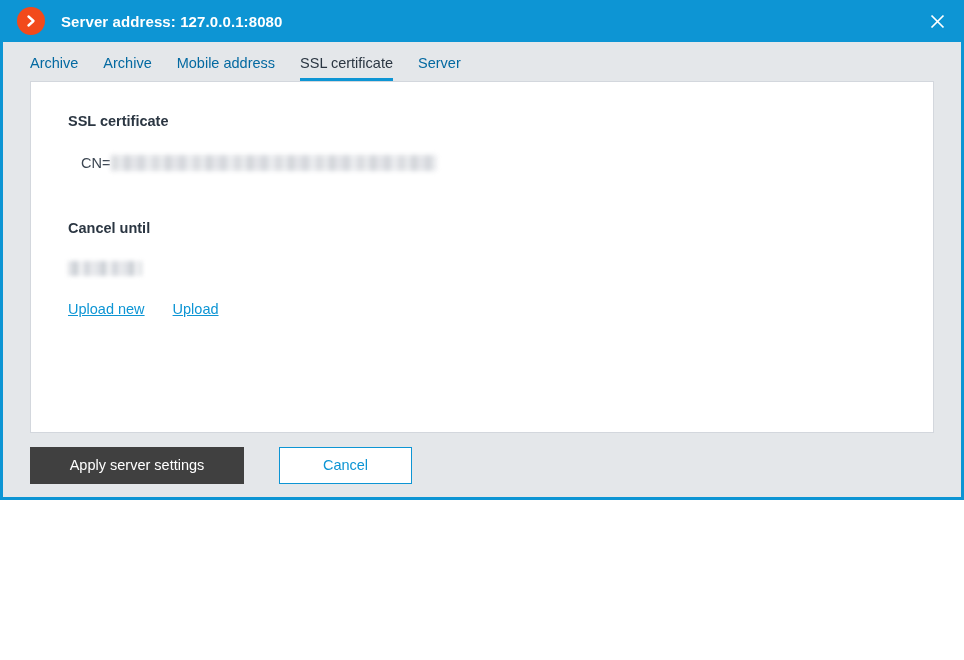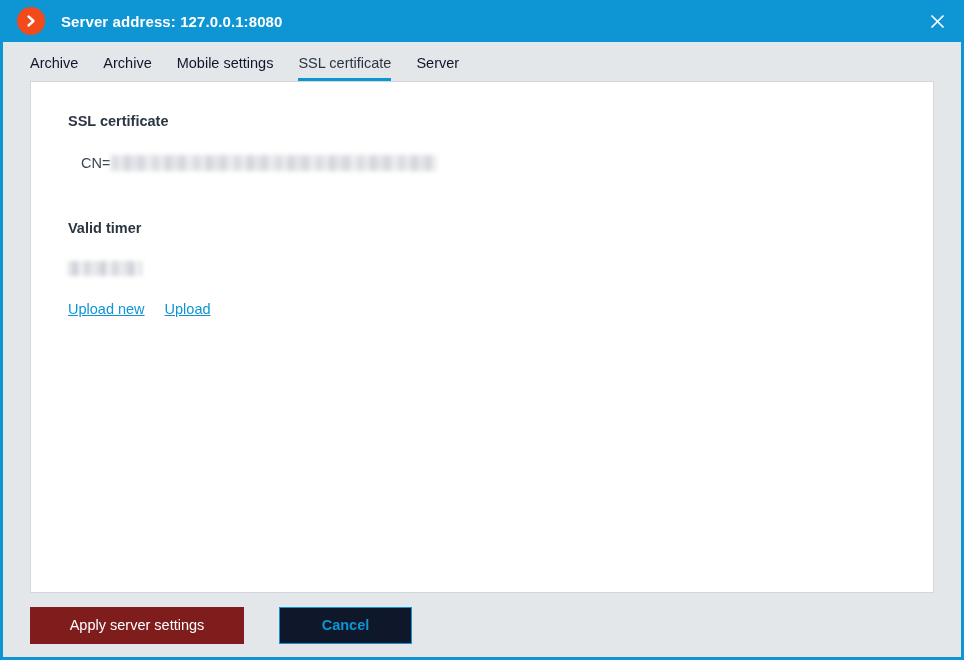--- a/index.html
+++ b/index.html
@@ -11,21 +11,21 @@
     width: 964px;
     height: 660px;
     background: #ffffff;
     font-family: "Liberation Sans", sans-serif;
     overflow: hidden;
   }
 
   #window {
     position: relative;
     width: 964px;
-    height: 660px;
+    height: 500px;
     background: #e4e7ea;
     border-left: 3px solid #0d95d4;
     border-right: 3px solid #0d95d4;
     border-bottom: 3px solid #0d95d4;
     display: flex;
     flex-direction: column;
   }
 
   
   #titlebar {
@@ -74,21 +74,21 @@
     height: 39px;
     min-height: 39px;
     background: #e4e7ea;
     display: flex;
     align-items: flex-end;
     padding-left: 27px;
   }
   .tab {
     position: relative;
     font-size: 14.5px;
-    color: #0f172a;
+    color: #0369a1;
     padding: 0 0 9px 0;
     margin-right: 25px;
     cursor: pointer;
     white-space: nowrap;
     line-height: 18px;
   }
   .tab.active {
     color: #2b3642;
   }
   .tab.active::after {
@@ -165,21 +165,21 @@
         #c9cdd3 5px, #c9cdd3 10px,
         #eff0f2 10px, #eff0f2 16px,
         #d4d7dc 16px, #d4d7dc 22px,
         #e8e9ec 22px, #e8e9ec 28px);
     filter: blur(2.2px);
   }
   #links-row {
     margin-top: 24px;
     display: flex;
     align-items: baseline;
-    gap: 20px;
+    gap: 28px;
   }
   .link {
     font-size: 14.5px;
     color: #0d95d4;
     text-decoration: underline;
     cursor: pointer;
     line-height: 18px;
   }
 
   
@@ -188,39 +188,38 @@
     min-height: 64px;
     display: flex;
     align-items: center;
     padding-left: 27px;
     gap: 35px;
     background: #e4e7ea;
   }
   #apply-btn {
     height: 37px;
     min-width: 214px;
-    background: #7f1d1d;
+    background: #404040;
     color: #ffffff;
     border: none;
     font-size: 14.5px;
     font-family: "Liberation Sans", sans-serif;
     cursor: pointer;
     padding: 0 0;
   }
   #cancel-btn {
     height: 37px;
     min-width: 133px;
-    background: #0f172a;
+    background: #ffffff;
     color: #0d95d4;
     border: 1px solid #0d95d4;
     font-size: 14.5px;
     font-family: "Liberation Sans", sans-serif;
     cursor: pointer;
     padding: 0 18px;
-    font-weight: bold;
   }
 </style>
 </head>
 <body>
 
 <div id="window">
 
   <div id="titlebar">
     <div id="app-logo">
       <svg width="14" height="14" viewBox="0 0 14 14" aria-hidden="true">
@@ -232,36 +231,36 @@
       <svg width="15" height="15" viewBox="0 0 15 15" aria-hidden="true">
         <line x1="1.5" y1="1.5" x2="13.5" y2="13.5" stroke="#ffffff" stroke-width="1.7"></line>
         <line x1="13.5" y1="1.5" x2="1.5" y2="13.5" stroke="#ffffff" stroke-width="1.7"></line>
       </svg>
     </div>
   </div>
 
   <div id="tabbar">
     <div class="tab">Archive</div>
     <div class="tab">Archive</div>
-    <div class="tab">Mobile settings</div>
+    <div class="tab">Mobile address</div>
     <div class="tab active">SSL certificate</div>
     <div class="tab">Server</div>
   </div>
 
   <div id="panel-wrap">
     <div id="panel">
 
       <div class="section-title">SSL certificate</div>
 
       <div class="cn-line">
         <span>CN=</span>
         <span class="redacted" id="cn-redacted"></span>
       </div>
 
-      <div class="section-title" id="valid-title">Valid timer</div>
+      <div class="section-title" id="valid-title">Cancel until</div>
 
       <div class="redacted" id="valid-redacted"></div>
 
       <div id="links-row">
         <span class="link">Upload new</span>
         <span class="link">Upload</span>
       </div>
 
     </div>
   </div>

